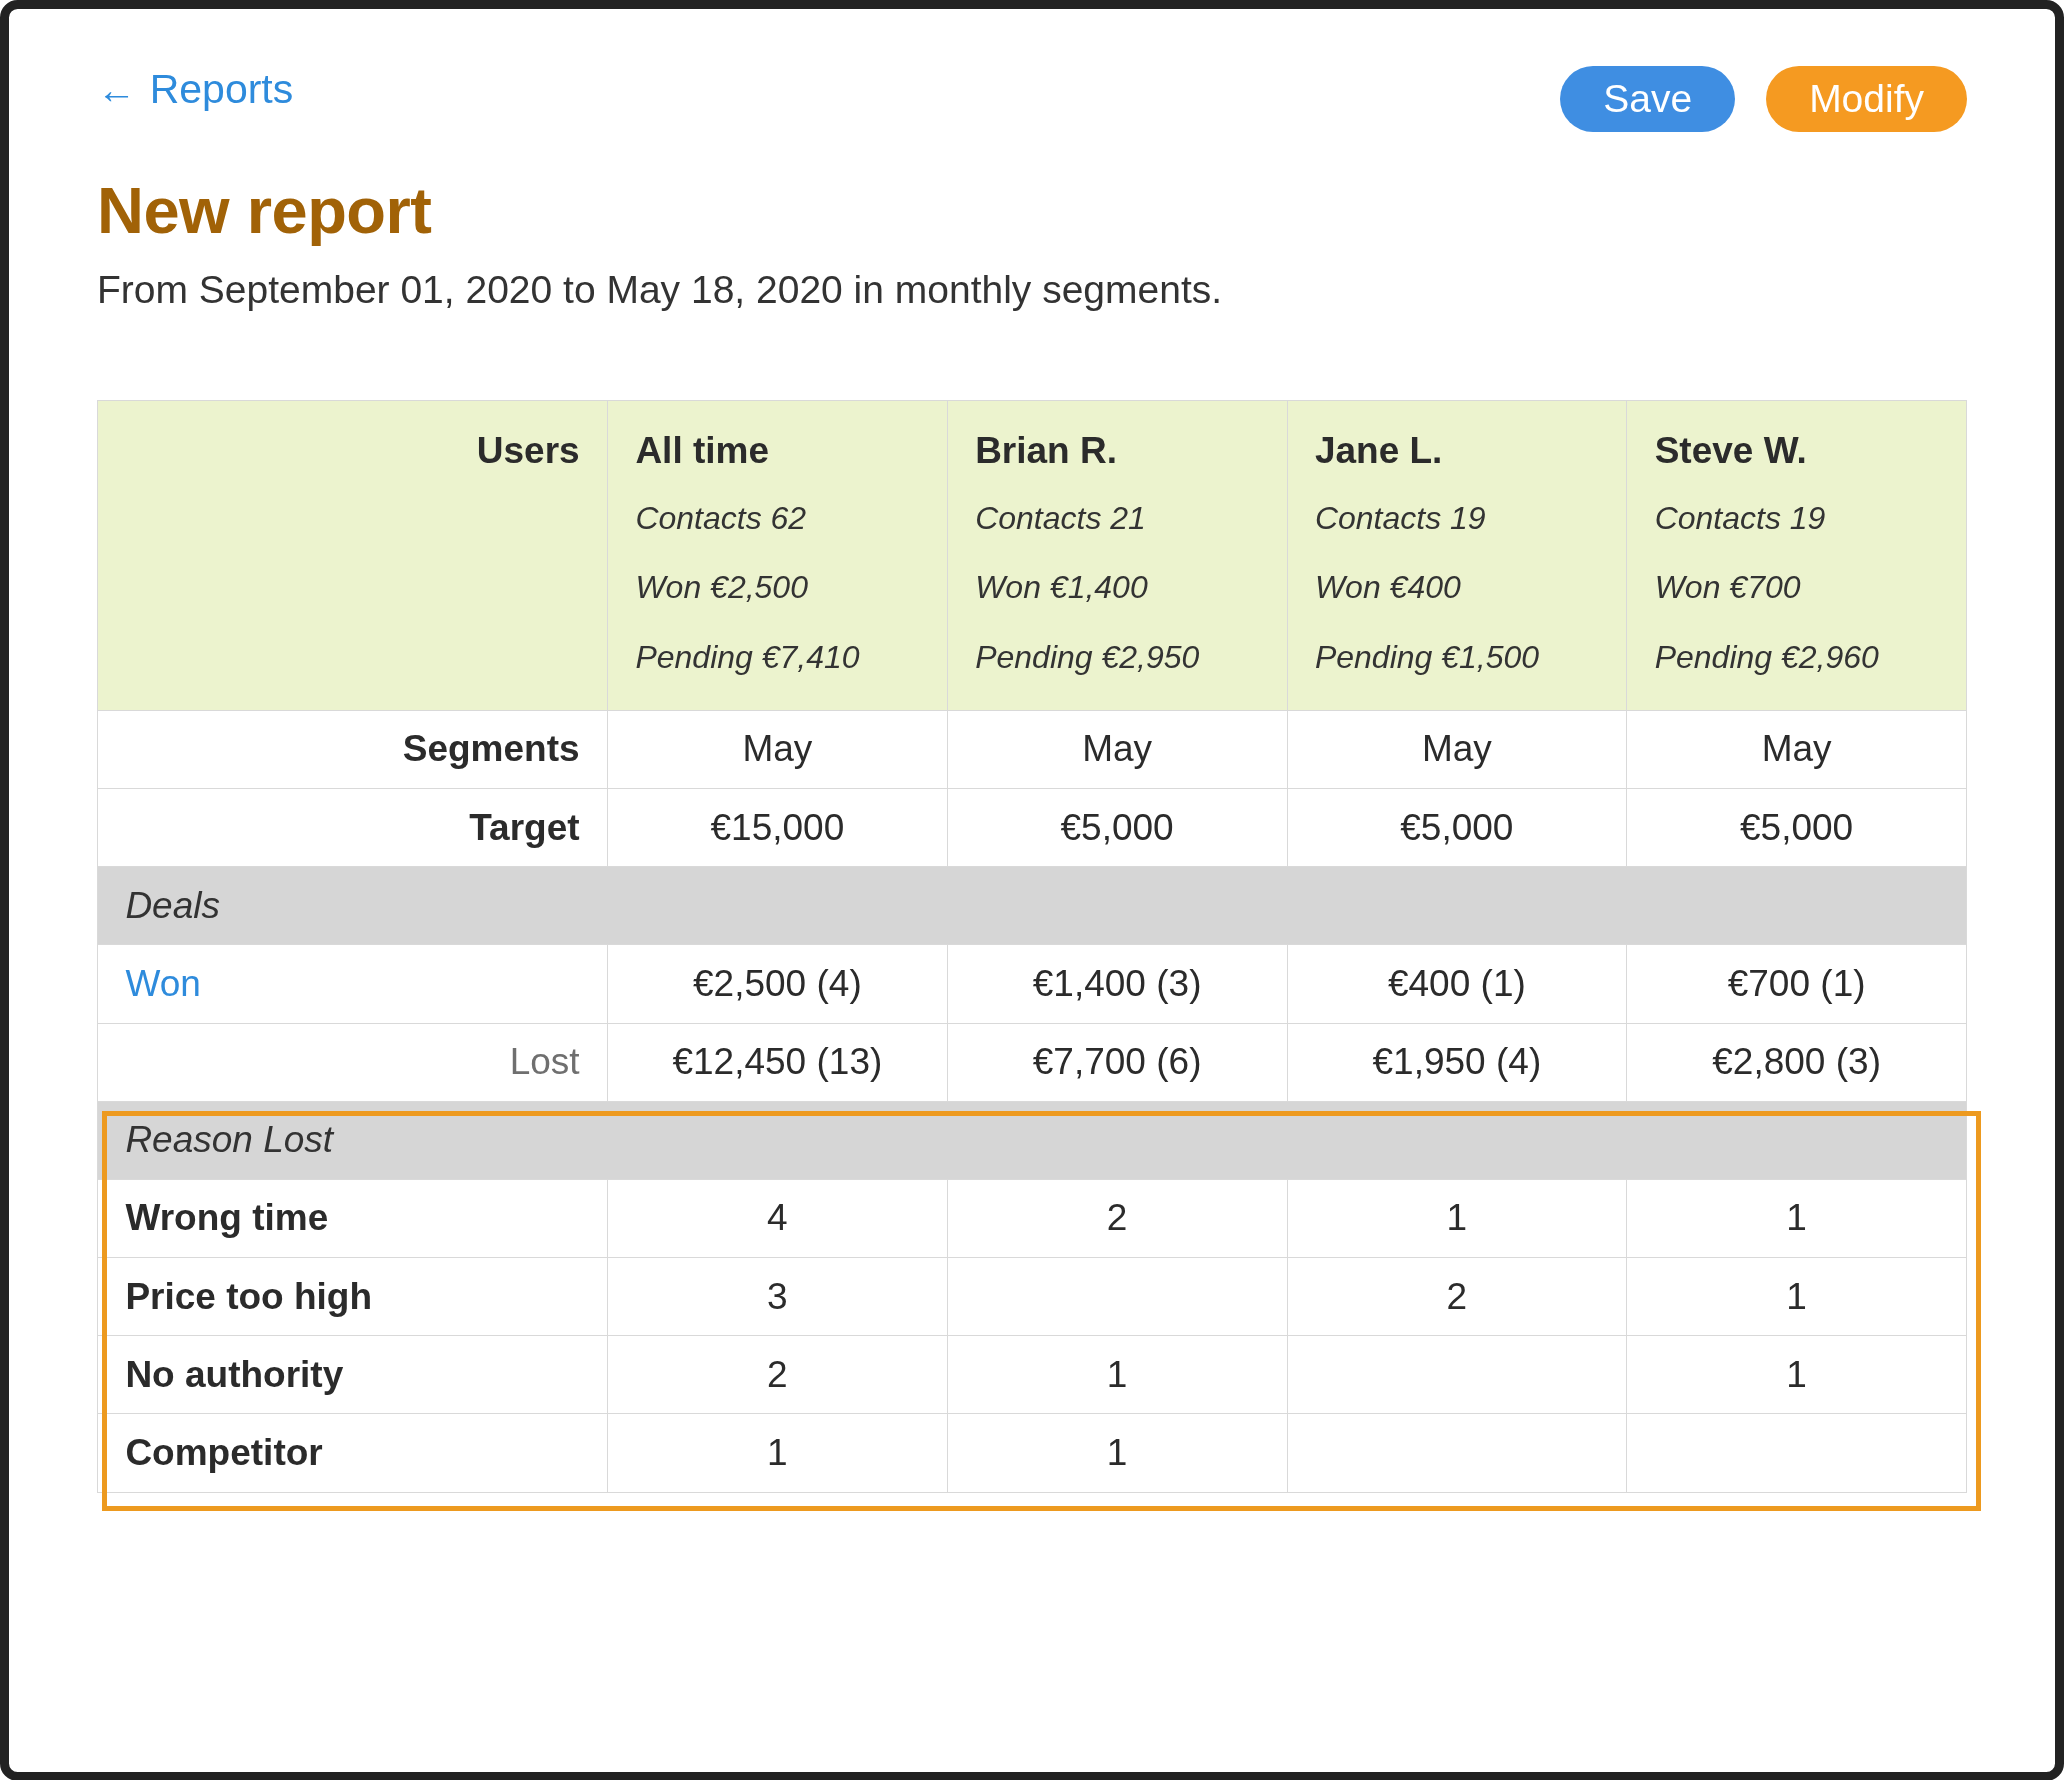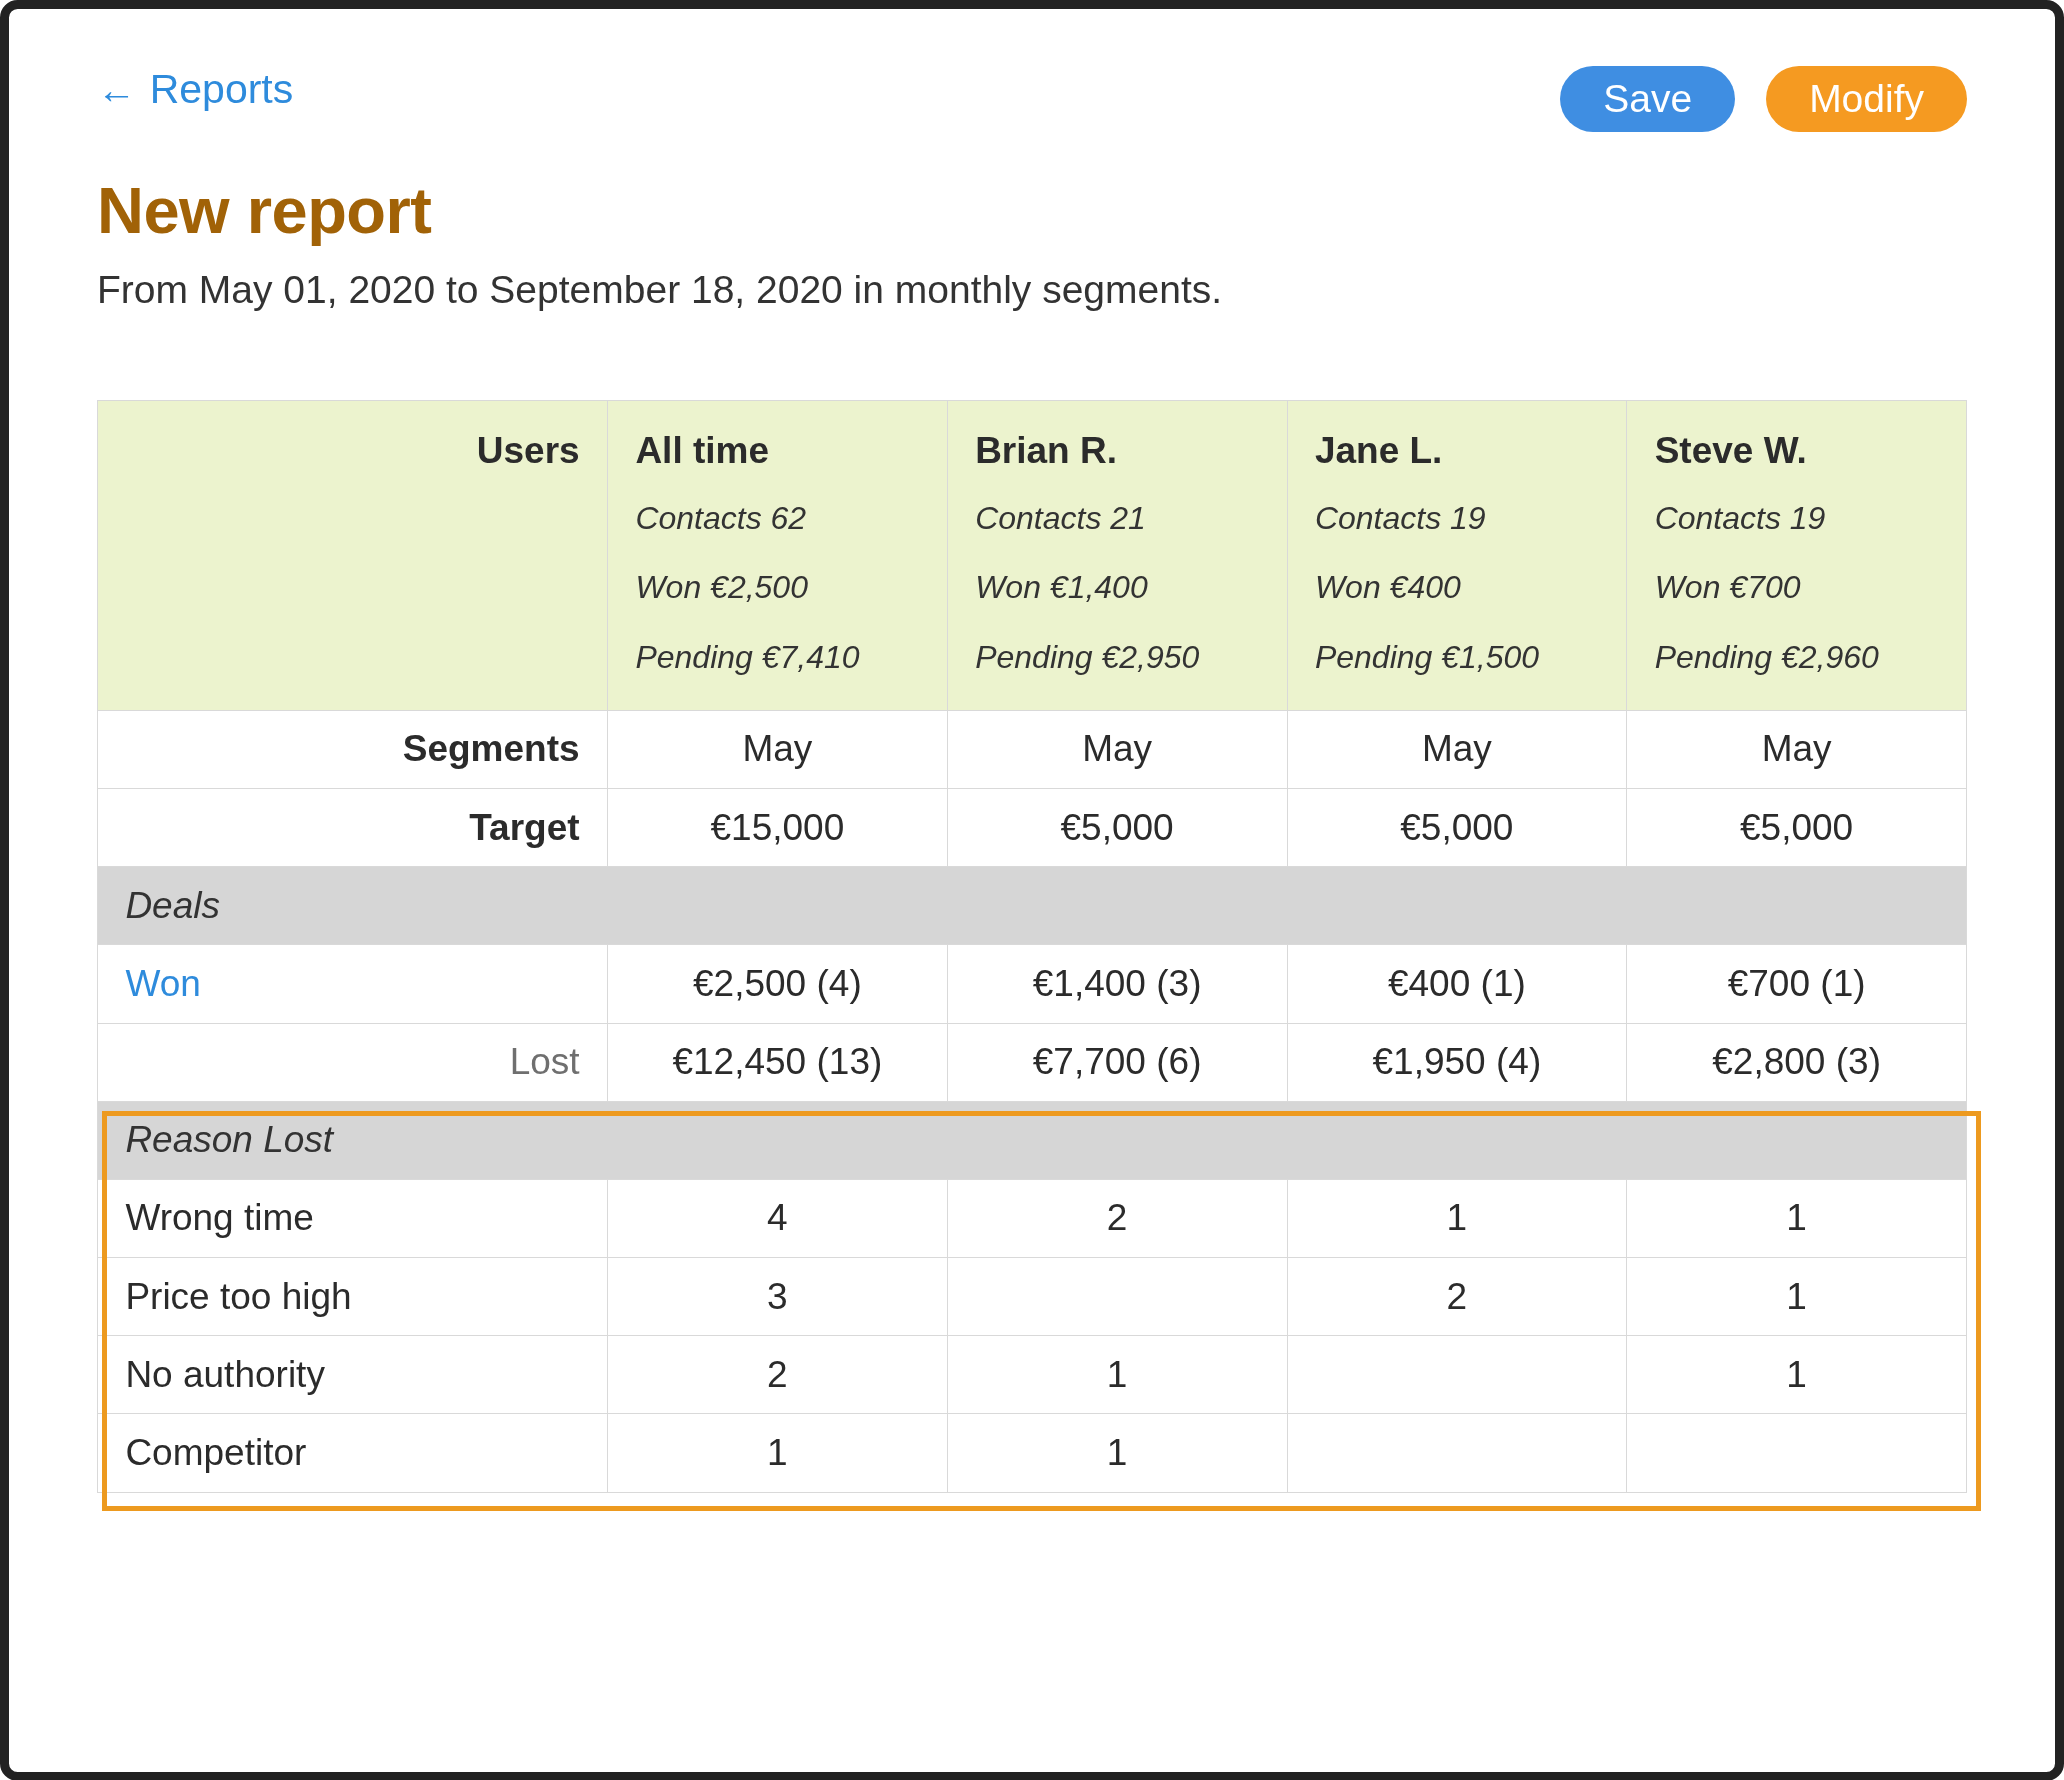--- a/index.html
+++ b/index.html
@@ -118,21 +118,21 @@
     background:var(--grey-bg);
     font-style:italic;
     font-weight:500;
     text-align:left;
     color:#333;
     padding-left:27.4px;
   }
   .report tr.deal td:first-child{text-align:left;}
   .report tr.deal.won td:first-child{color:var(--link);}
   .report tr.deal.lost td:first-child{color:var(--muted);text-align:right;}
-  .report tr.reason td:first-child{text-align:left;}
+  .report tr.reason td:first-child{text-align:left;font-weight:bold;}
 
   .highlight-overlay{
     position:absolute;
     border:5.9px solid #ed9a1f;
     pointer-events:none;
   }
 </style>
 </head>
 <body>
 
@@ -143,21 +143,21 @@
       <span class="arrow">←</span>
       <span>Reports</span>
     </div>
     <div class="btns">
       <div class="btn save">Save</div>
       <div class="btn modify">Modify</div>
     </div>
   </div>
 
   <h1 class="title">New report</h1>
-  <div class="daterange">From May 01, 2020 to September 18, 2020 in monthly segments.</div>
+  <div class="daterange">From September 01, 2020 to May 18, 2020 in monthly segments.</div>
 
   <table class="report" id="report-table">
     <colgroup>
       <col class="label">
         <col>
         <col>
         <col>
         <col>
     </colgroup>
     <thead>

